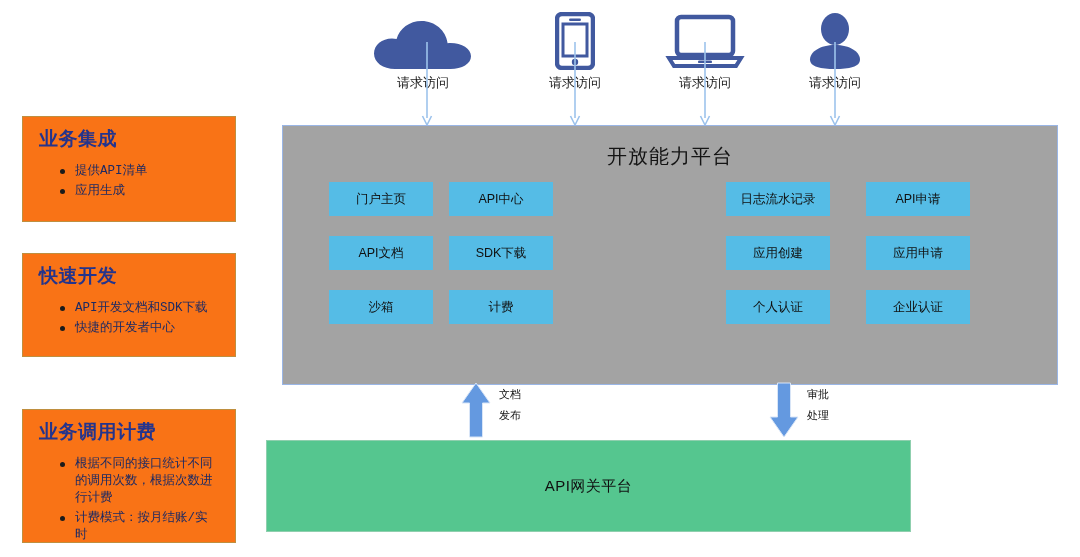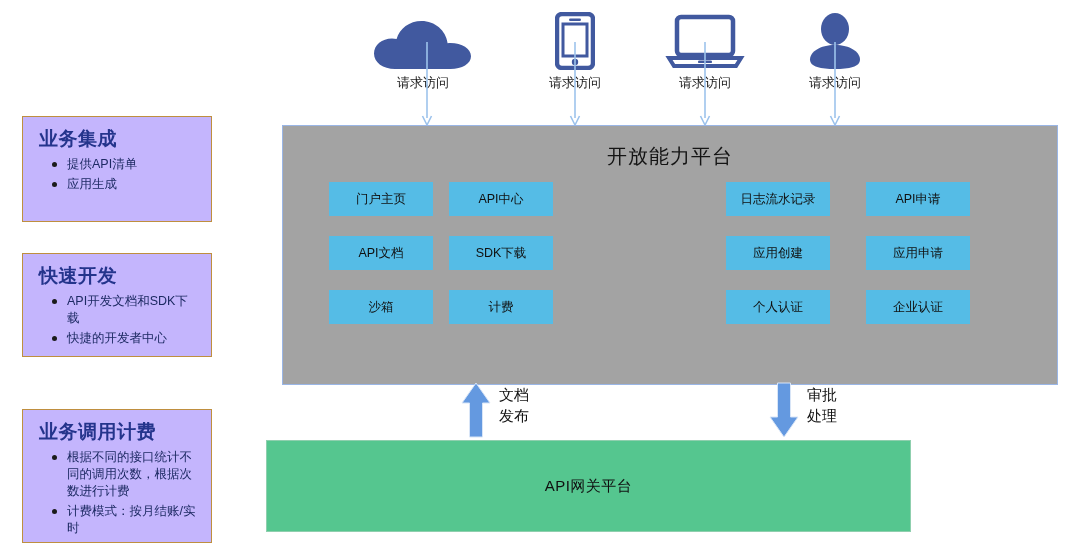--- a/index.html
+++ b/index.html
@@ -12,42 +12,43 @@
     height: 557px;
     position: relative;
     font-family: "Liberation Sans", "DejaVu Sans", sans-serif;
     overflow: hidden;
   }
 
   
   .feature-card {
     position: absolute;
     left: 22px;
-    width: 190px;
-    background: #c4b5fd;
+    width: 214px;
+    background: #f97316;
     border: 1px solid #bf8f3f;
     box-sizing: border-box;
     padding: 8px 10px 10px 10px;
   }
   .feature-card.c1 { top: 116px; height: 106px; }
   .feature-card.c2 { top: 253px; height: 104px; }
   .feature-card.c3 { top: 409px; height: 134px; }
 
   .feature-title {
     color: #24348c;
     font-weight: bold;
     font-size: 19px;
     line-height: 24px;
     letter-spacing: .5px;
     margin: 2px 0 5px 6px;
   }
   .feature-list {
-    margin: 4px;
+    margin: 12px;
     padding-left: 28px;
     list-style: none;
+    font-family: Liberation Mono, monospace;
   }
   .feature-list li {
     position: relative;
     color: #1d2a63;
     font-size: 12.5px;
     line-height: 17px;
     margin-bottom: 3px;
     padding-left: 2px;
   }
   .feature-list li::before {
@@ -162,21 +163,21 @@
 
   
   .flow {
     position: absolute;
     display: flex;
     align-items: flex-start;
   }
   .flow-up   { left: 460px; top: 381px; }
   .flow-down { left: 768px; top: 381px; }
   .flow .flow-label {
-    font-size: 15px;
+    font-size: 11px;
     color: #111111;
     line-height: 21px;
     margin-left: 7px;
     white-space: pre-line;
     padding-top: 3px;
   }
 </style>
 </head>
 <body>
 

